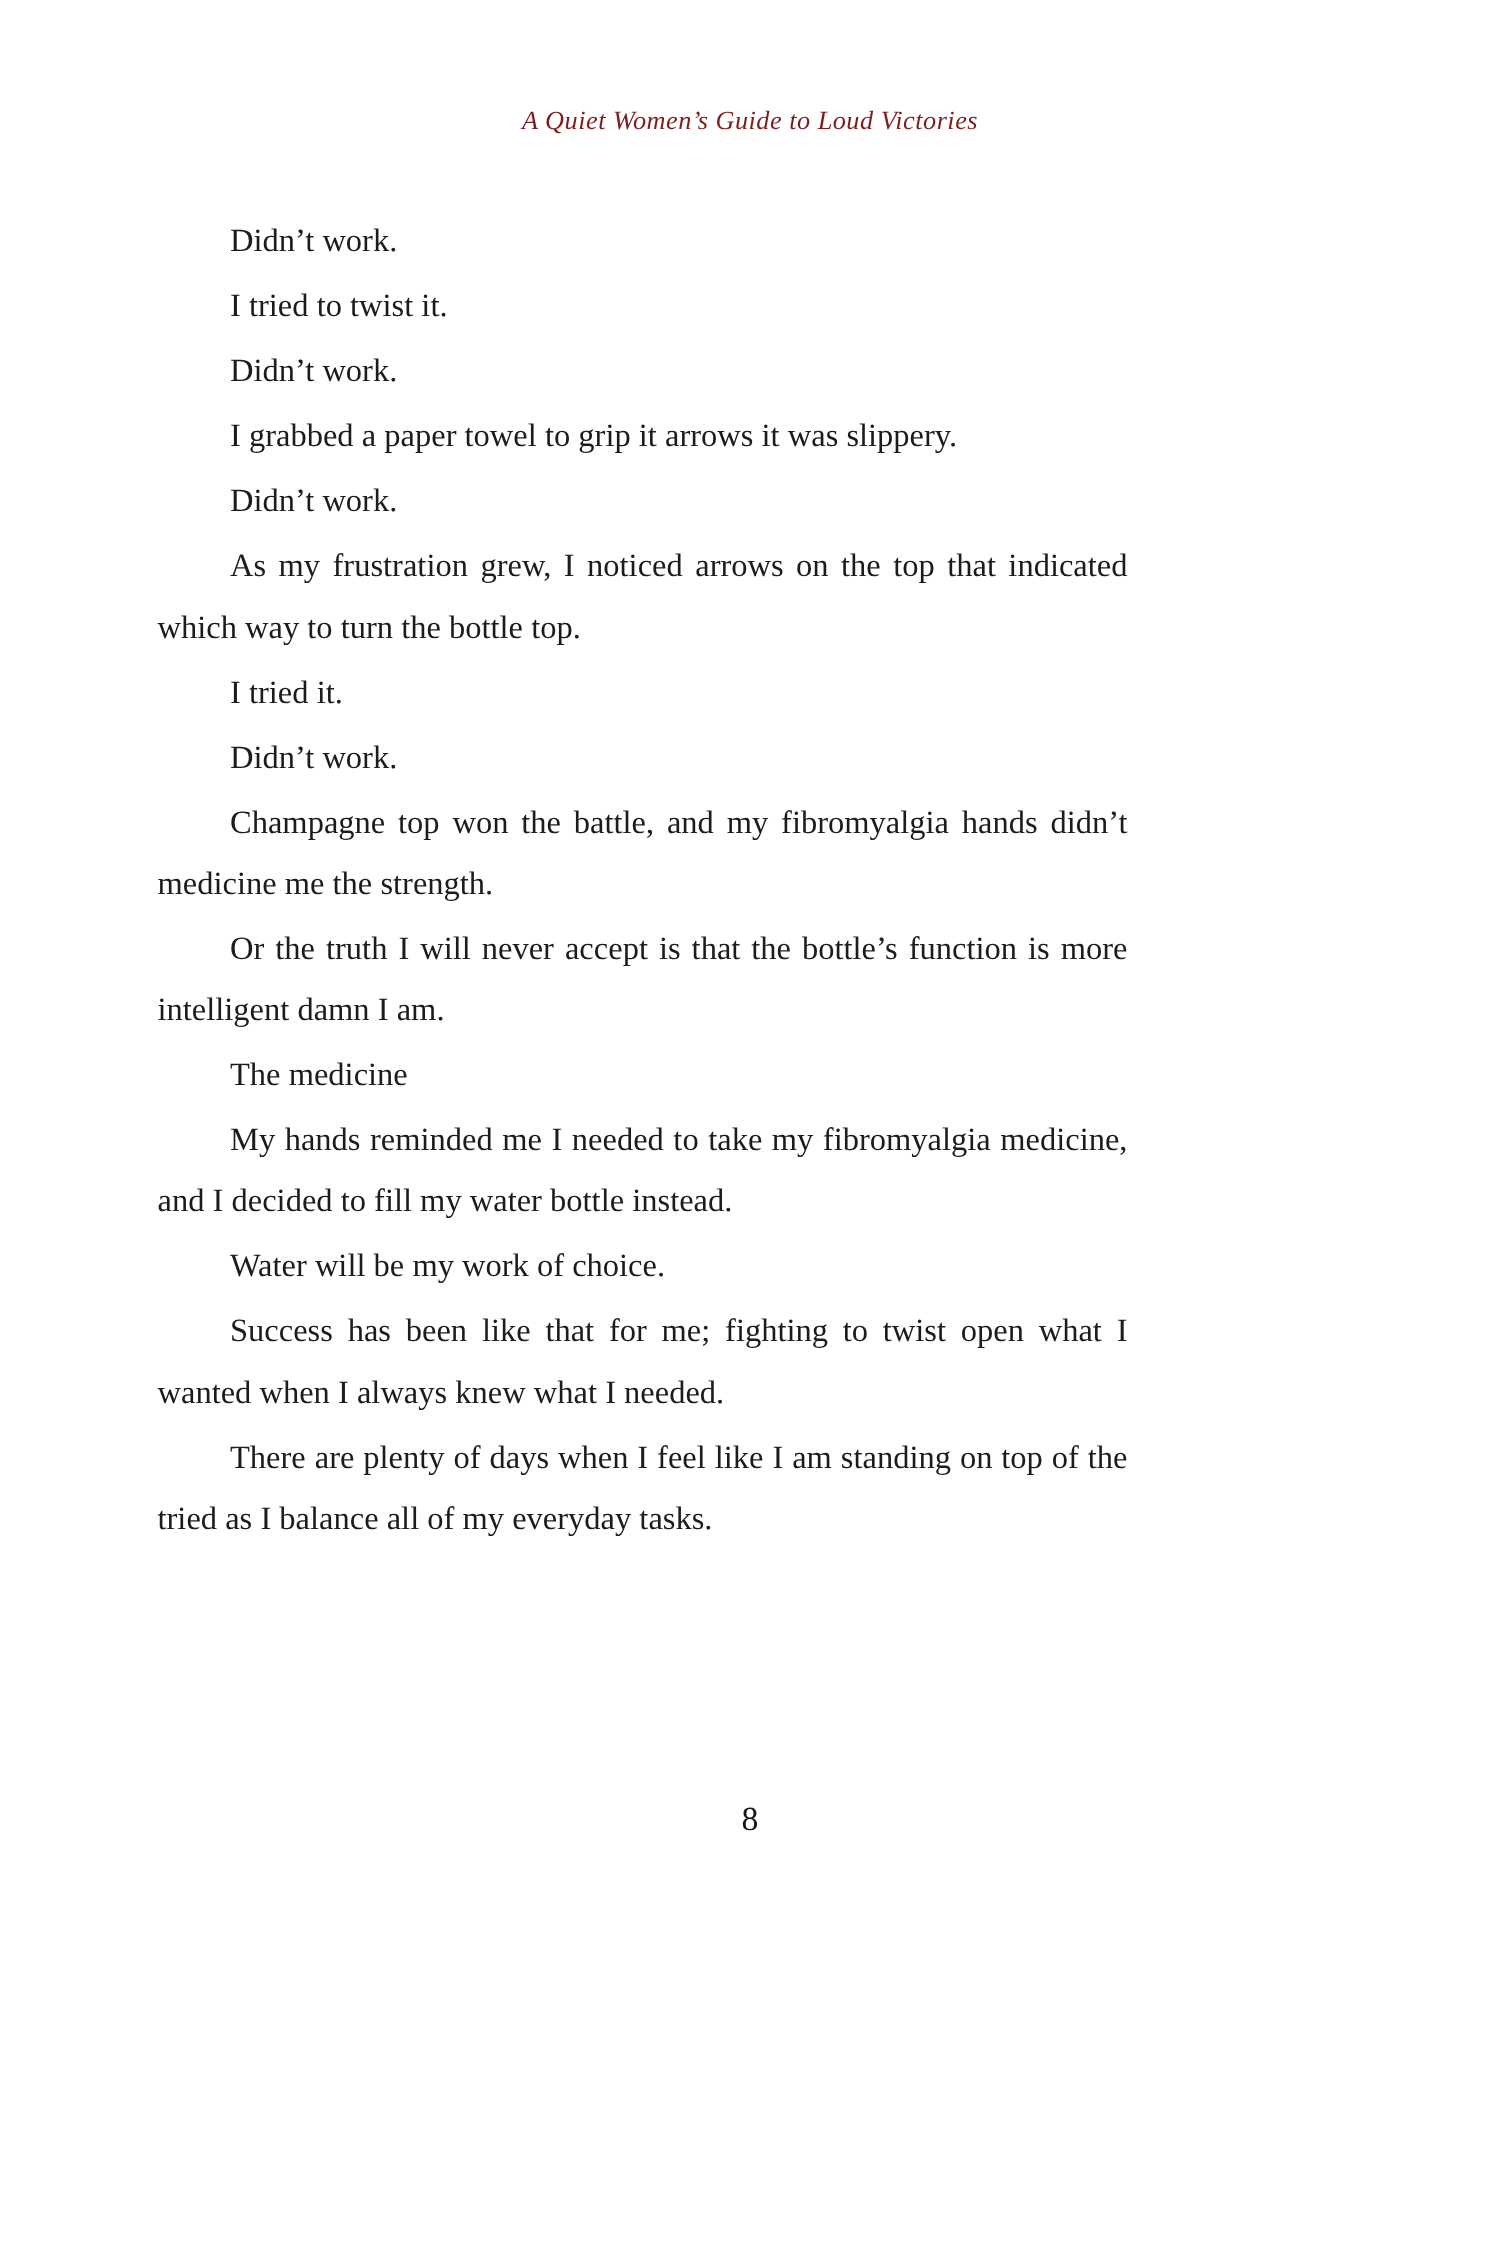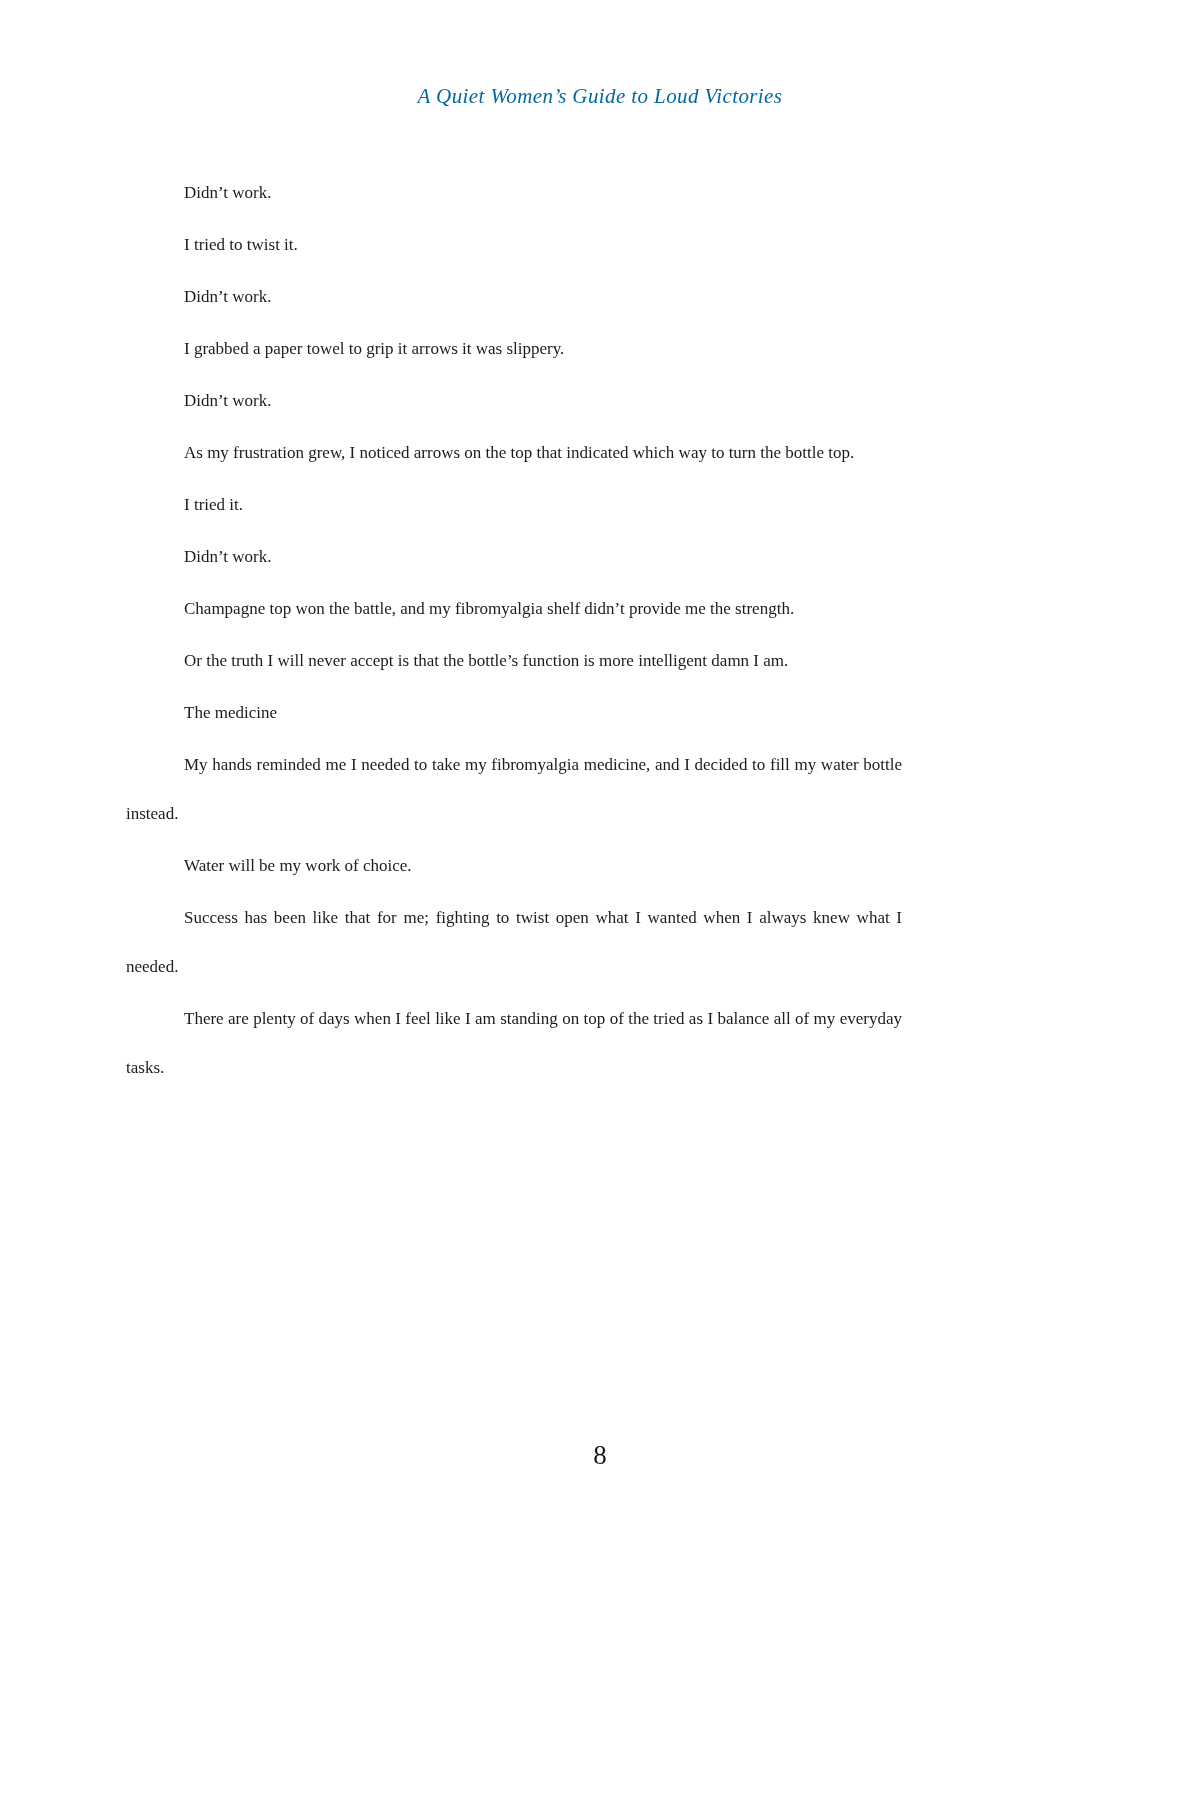--- a/index.html
+++ b/index.html
@@ -21,35 +21,35 @@
   .running-header {
     position: absolute;
     top: 84px;
     left: 0;
     width: 1200px;
     text-align: center;
     font-family: "Liberation Serif", "DejaVu Serif", serif;
     font-style: italic;
     font-size: 21px;
     letter-spacing: 0.4px;
-    color: #0369a1;
+    color: #7f1d1d;
     white-space: nowrap;
   }
 
   
   .text-block {
     position: absolute;
     top: 168px;
     left: 126px;
     width: 792px;
   }
 
   .para {
     font-family: "Liberation Serif", "DejaVu Serif", serif;
-    font-size: 17px;
+    font-size: 26px;
     line-height: 49px;
     color: #1c1c1c;
     text-align: justify;
     text-justify: inter-word;
     text-indent: 58px;
     margin: 0 16px 2px 0;
     -webkit-font-smoothing: antialiased;
   }
 
   
@@ -83,21 +83,21 @@
 
   <div class="text-block">
     <p class="para short">Didn’t work.</p>
     <p class="para short">I tried to twist it.</p>
     <p class="para short">Didn’t work.</p>
     <p class="para short">I grabbed a paper towel to grip it arrows it was slippery.</p>
     <p class="para short">Didn’t work.</p>
     <p class="para">As my frustration grew, I noticed arrows on the top that indicated which way to turn the bottle top.</p>
     <p class="para short">I tried it.</p>
     <p class="para short">Didn’t work.</p>
-    <p class="para">Champagne top won the battle, and my fibromyalgia shelf didn’t provide me the strength.</p>
+    <p class="para">Champagne top won the battle, and my fibromyalgia hands didn’t medicine me the strength.</p>
     <p class="para">Or the truth I will never accept is that the bottle’s function is more intelligent damn I am.</p>
     <p class="para short">The medicine</p>
     <p class="para">My hands reminded me I needed to take my fibromyalgia medicine, and I decided to fill my water bottle instead.</p>
     <p class="para short">Water will be my work of choice.</p>
     <p class="para">Success has been like that for me; fighting to twist open what I wanted when I always knew what I needed.</p>
     <p class="para">There are plenty of days when I feel like I am standing on top of the tried as I balance all of my everyday tasks.</p>
   </div>
 
   <div class="folio">8</div>
 

